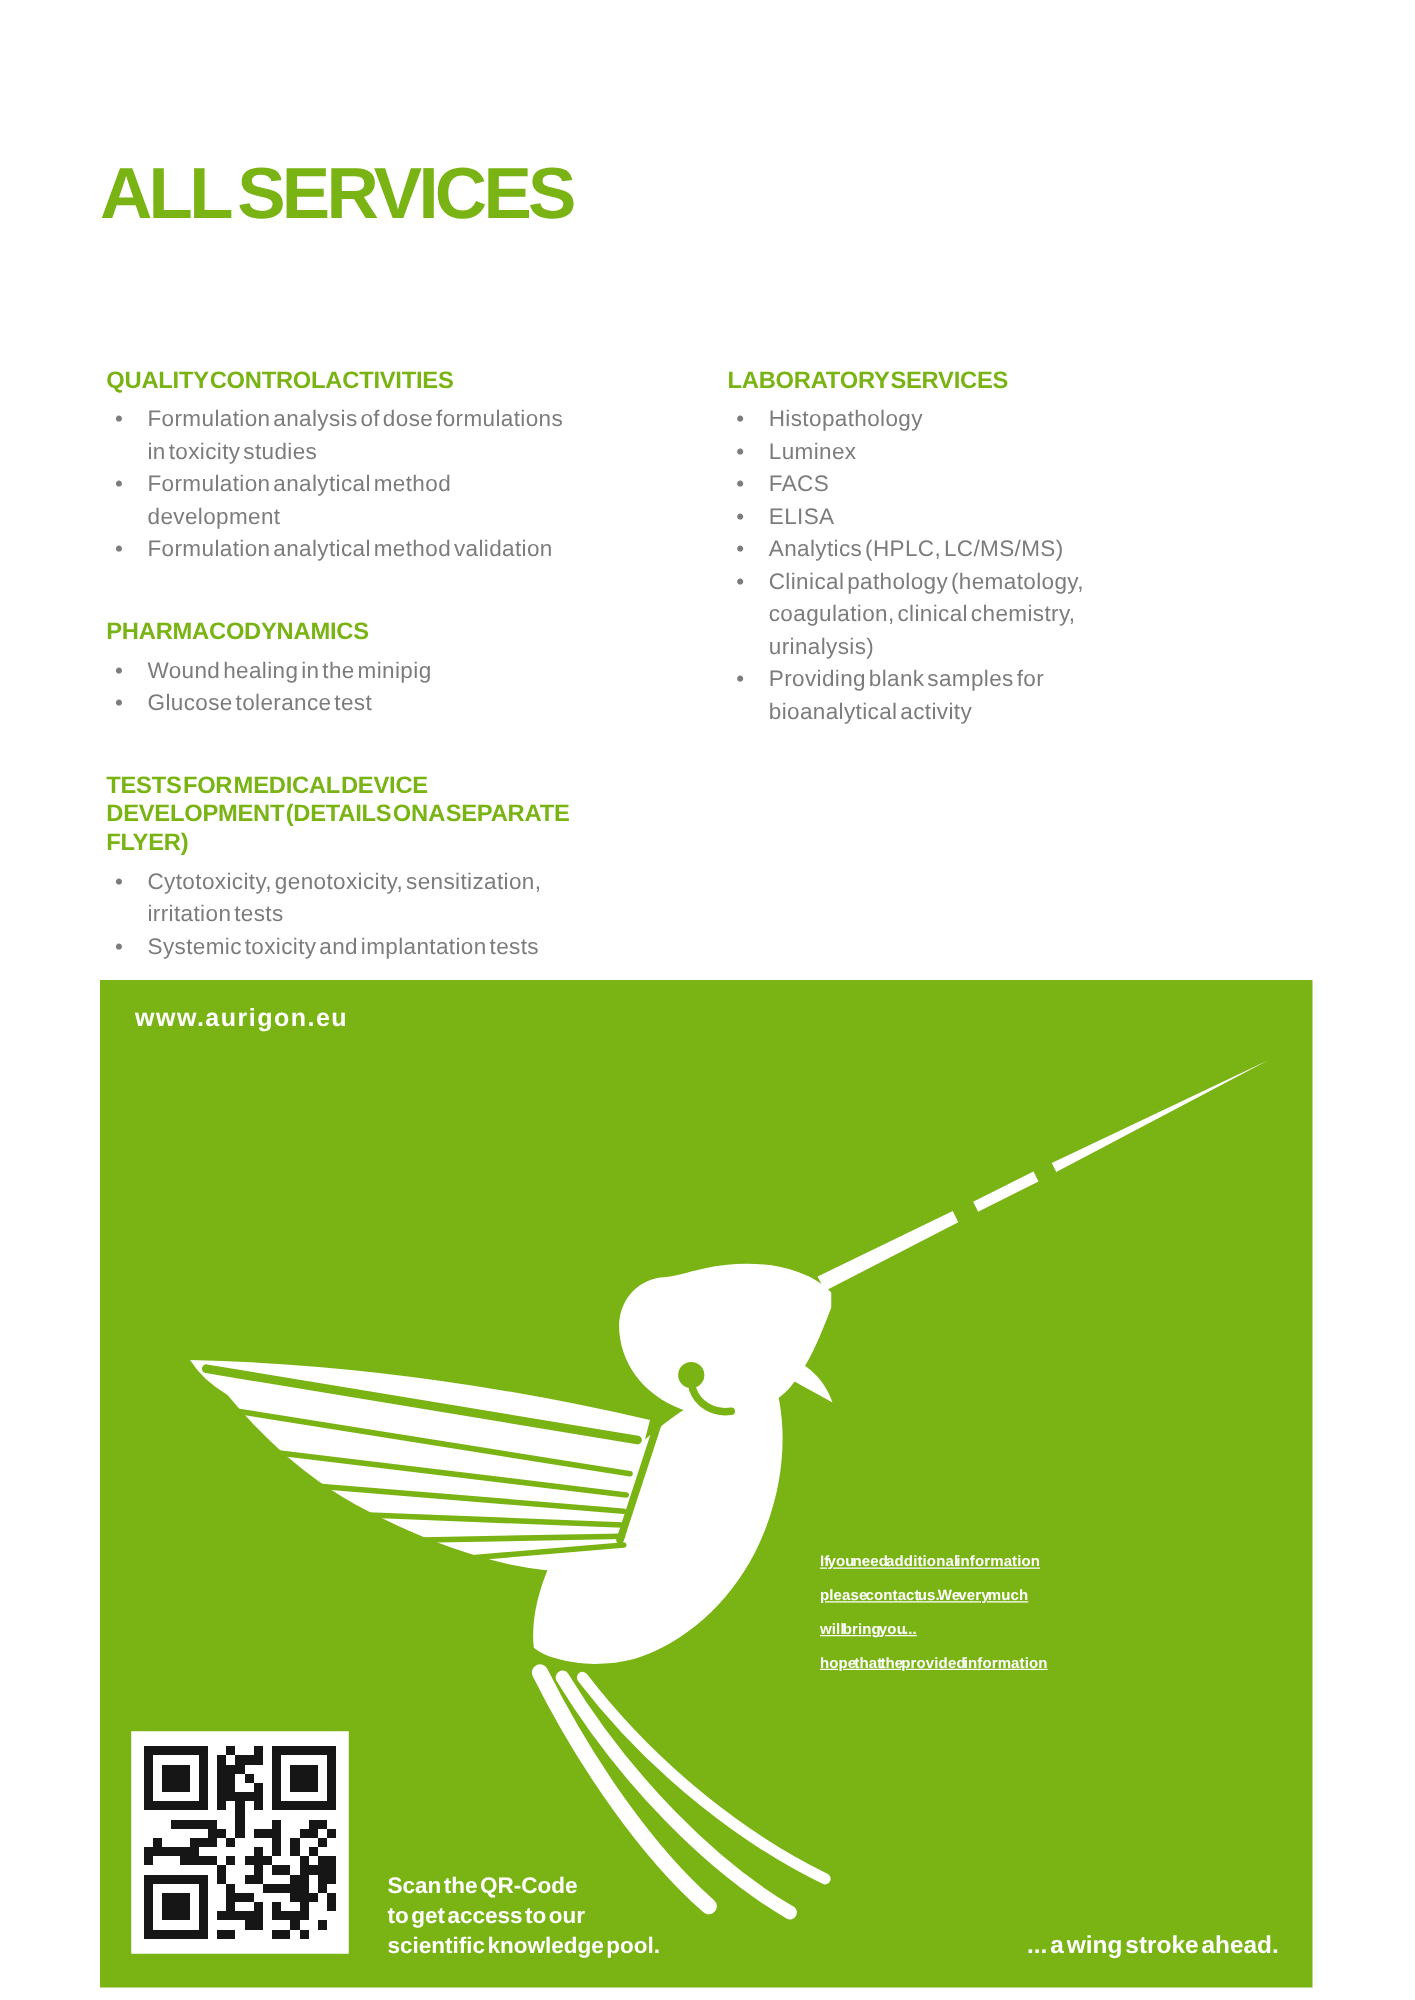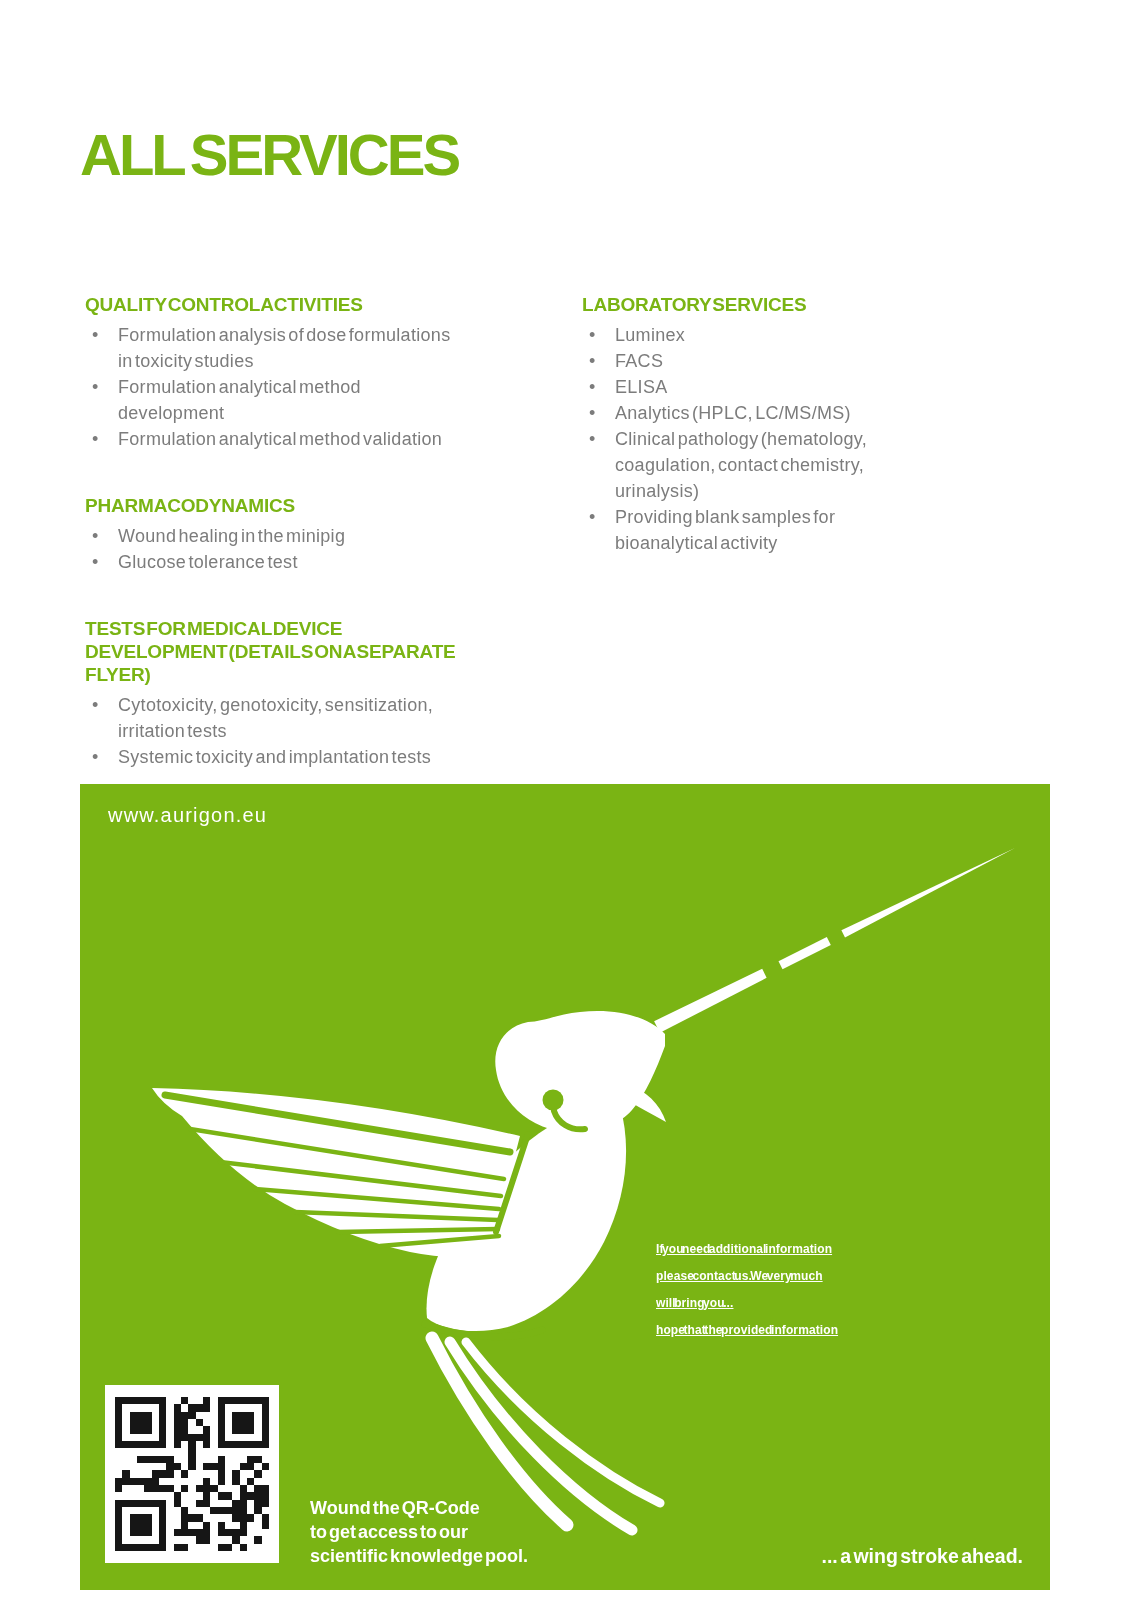--- a/index.html
+++ b/index.html
@@ -40,21 +40,21 @@
   ul.bullets li::before{
     content:"\2022";position:absolute;left:7px;top:0;color:var(--gray);
   }
   .banner{
     position:absolute;left:80px;top:784px;width:970px;height:806px;
     background:var(--green);overflow:hidden;
   }
   .banner .bird{position:absolute;left:0;top:0;width:970px;height:806px;}
   .site{
     position:absolute;left:28px;top:20px;color:var(--white);
-    font-size:20px;font-weight:normal;letter-spacing:1.2px;word-spacing:-2px;
+    font-size:20px;font-weight:bold;letter-spacing:1.2px;word-spacing:-2px;
   }
   .info{
     position:absolute;left:576px;top:452px;width:360px;color:var(--white);
     font-size:12px;font-weight:bold;line-height:27px;word-spacing:-5px;
     letter-spacing:0.1px;
     text-decoration:underline;
   }
   .info .line{white-space:nowrap;}
   .qr-box{
     position:absolute;left:25px;top:601px;width:174px;height:178px;
@@ -107,26 +107,27 @@
 irritation tests</li>
           <li>Systemic toxicity and implantation tests</li>
         </ul>
     </div>
   </div>
 
   <div class="col col-right">
     <div class="section">
       <h3 class="section-heading">LABORATORY SERVICES</h3>
       <ul class="bullets">
+          <li>Histopathology</li>
           <li>Luminex</li>
           <li>FACS</li>
           <li>ELISA</li>
           <li>Analytics (HPLC, LC/MS/MS)</li>
           <li>Clinical pathology (hematology,
-coagulation, contact chemistry,
+coagulation, clinical chemistry,
 urinalysis)</li>
           <li>Providing blank samples for
 bioanalytical activity</li>
         </ul>
     </div>
   </div>
 
   <div class="banner">
 
     <svg class="bird" viewBox="0 0 970 806" aria-hidden="true">
@@ -423,21 +424,21 @@
           <rect x="6" y="20" width="1" height="1" fill="#161616"></rect>
           <rect x="8" y="20" width="1" height="1" fill="#161616"></rect>
           <rect x="9" y="20" width="1" height="1" fill="#161616"></rect>
           <rect x="14" y="20" width="1" height="1" fill="#161616"></rect>
           <rect x="15" y="20" width="1" height="1" fill="#161616"></rect>
           <rect x="17" y="20" width="1" height="1" fill="#161616"></rect>
         </svg>
     </div>
 
     <div class="qr-caption">
-        <div class="line">Wound the QR-Code</div>
+        <div class="line">Scan the QR-Code</div>
         <div class="line">to get access to our</div>
         <div class="line">scientific knowledge pool.</div>
       </div>
 
     <div class="tagline">... a wing stroke ahead.</div>
 
   </div>
 </div>
 
 </body></html>

